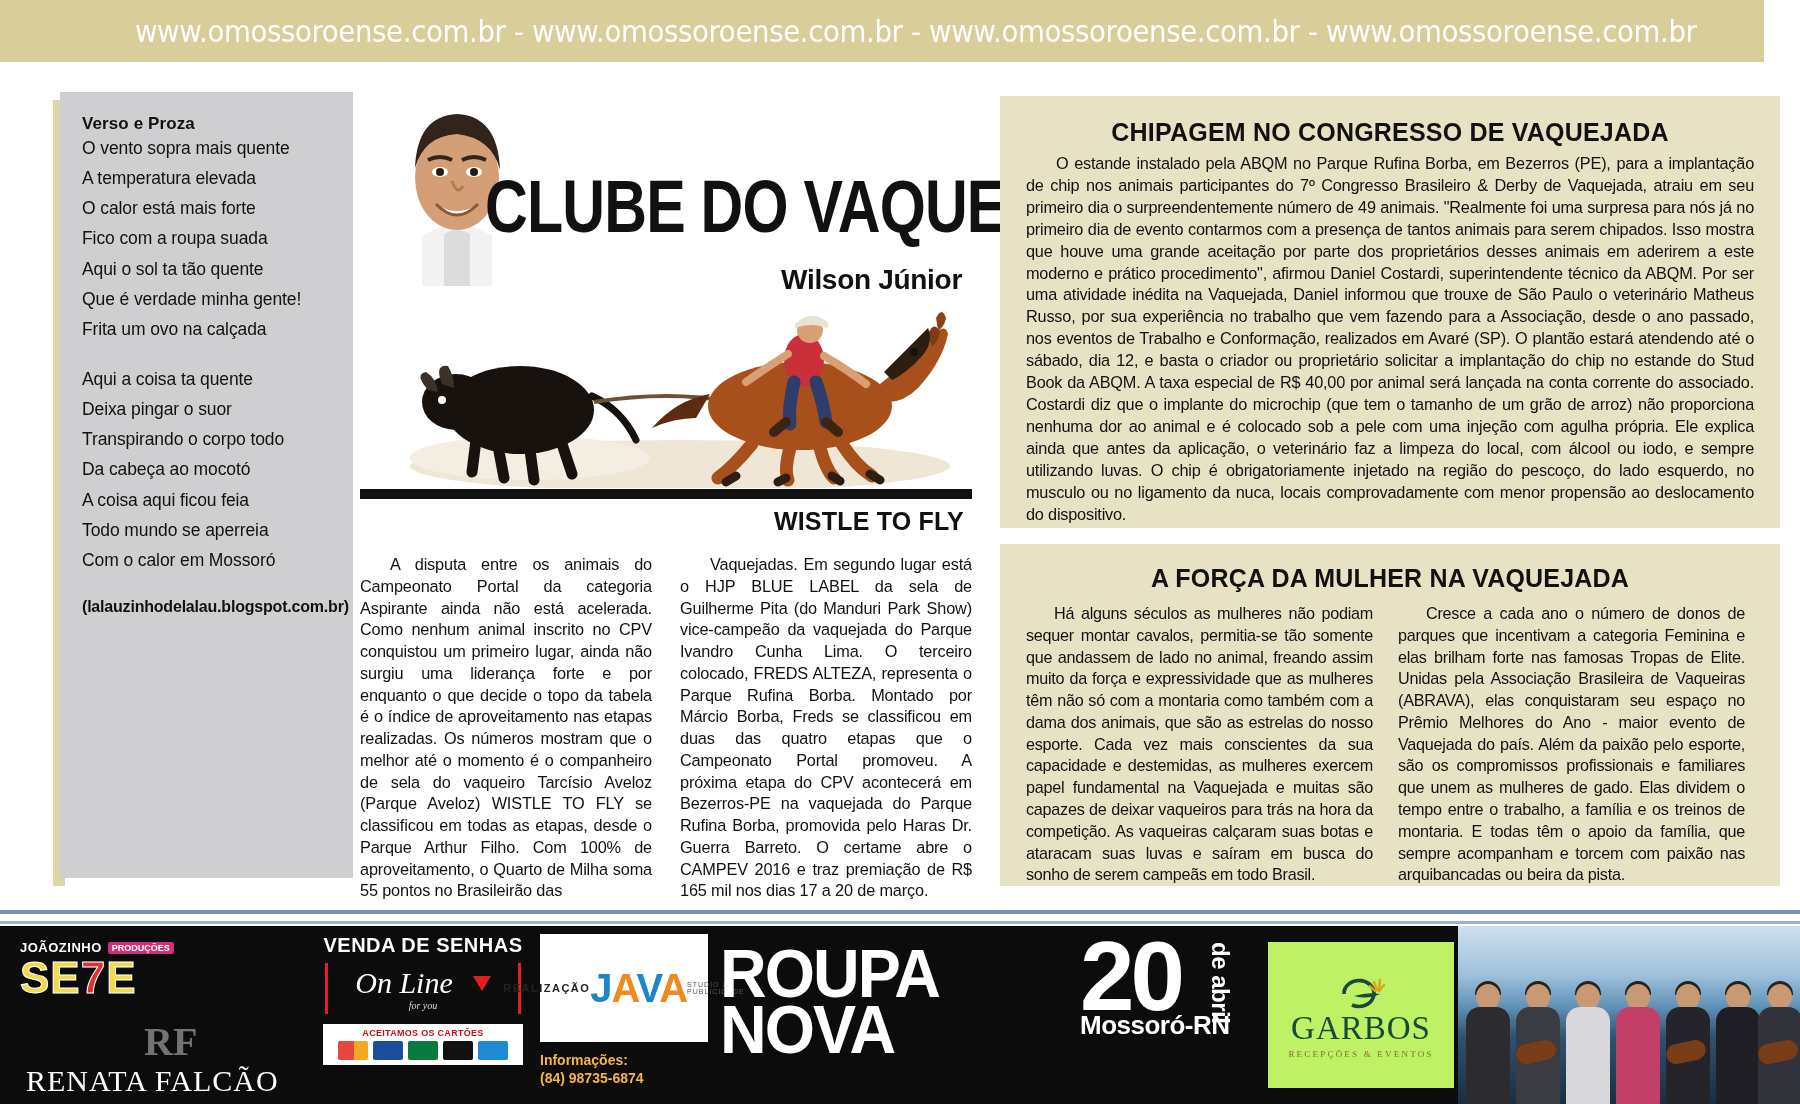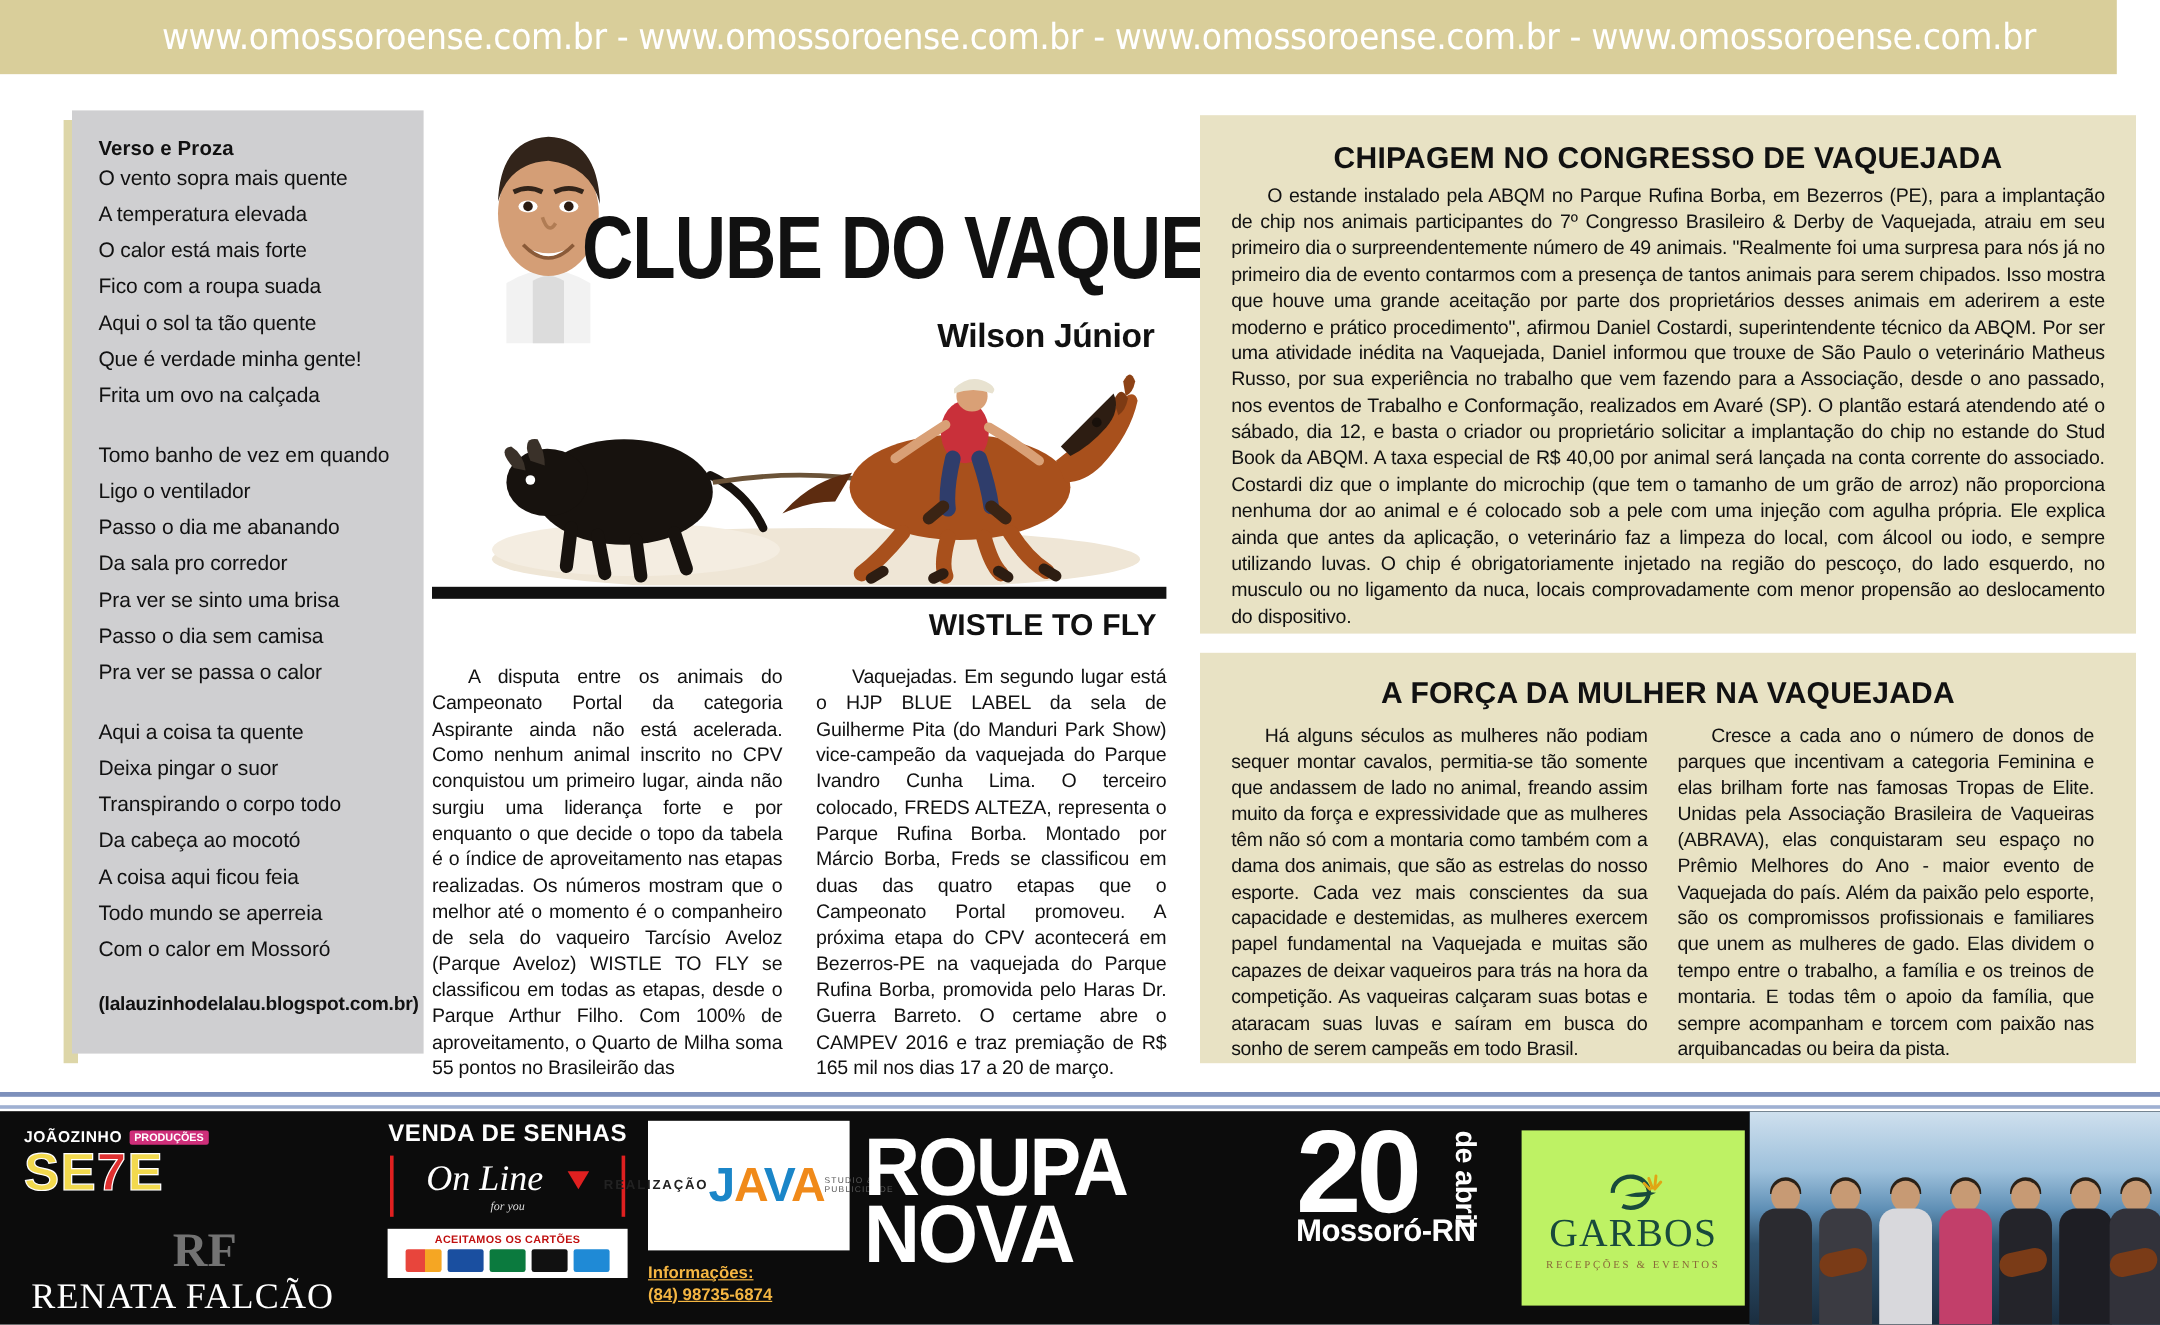--- a/index.html
+++ b/index.html
@@ -154,21 +154,21 @@
   .c3{background:#0b7a3e;}
   .c4{background:#111;}
   .c5{background:#1f8ad6;}
 
   .ad-java{position:absolute;left:540px;top:8px;width:170px;height:162px;}
   .javabox{background:#fff;width:168px;height:108px;display:flex;flex-direction:row;align-items:center;justify-content:center;}
   .java-k{font-size:11px;color:#222;letter-spacing:1.5px;font-weight:bold;}
   .java-m{font-size:40px;font-weight:bold;letter-spacing:-1px;line-height:1;}
   .java-m .j{color:#1b86c8;} .java-m .a1{color:#f08a1a;} .java-m .v{color:#1b86c8;} .java-m .a2{color:#f08a1a;}
   .java-s{font-size:7px;color:#555;letter-spacing:1px;}
-  .java-info{color:#f5b642;font-size:14px;font-weight:bold;margin-top:10px;line-height:1.25;text-decoration:underline;}
+  .java-info{color:#f5b642;font-size:14px;font-weight:bold;margin-top:10px;line-height:1.25;}
 
   .ad-roupa{position:absolute;left:720px;top:6px;width:340px;height:166px;}
   .roupa{
     color:#fff;font-size:68px;font-weight:bold;line-height:.82;letter-spacing:-2px;
     transform:scaleX(.95);transform-origin:left top;margin-top:14px;
   }
   .ad-date{position:absolute;left:1080px;top:10px;width:180px;height:160px;}
   .date-num{color:#fff;font-size:98px;font-weight:bold;line-height:.82;letter-spacing:-4px;}
   .date-side{
     position:absolute;left:126px;top:6px;color:#fff;font-size:24px;font-weight:bold;
@@ -211,29 +211,20 @@
       <div class="stanza">
         <p>O vento sopra mais quente</p>
         <p>A temperatura elevada</p>
         <p>O calor está mais forte</p>
         <p>Fico com a roupa suada</p>
         <p>Aqui o sol ta tão quente</p>
         <p>Que é verdade minha gente!</p>
         <p>Frita um ovo na calçada</p>
       </div>
 
-      <div class="stanza">
-        <p>Tomo banho de vez em quando</p>
-        <p>Ligo o ventilador</p>
-        <p>Passo o dia me abanando</p>
-        <p>Da sala pro corredor</p>
-        <p>Pra ver se sinto uma brisa</p>
-        <p>Passo o dia sem camisa</p>
-        <p>Pra ver se passa o calor</p>
-      </div>
 
       <div class="stanza">
         <p>Aqui a coisa ta quente</p>
         <p>Deixa pingar o suor</p>
         <p>Transpirando o corpo todo</p>
         <p>Da cabeça ao mocotó</p>
         <p>A coisa aqui ficou feia</p>
         <p>Todo mundo se aperreia</p>
         <p>Com o calor em Mossoró</p>
       </div>

